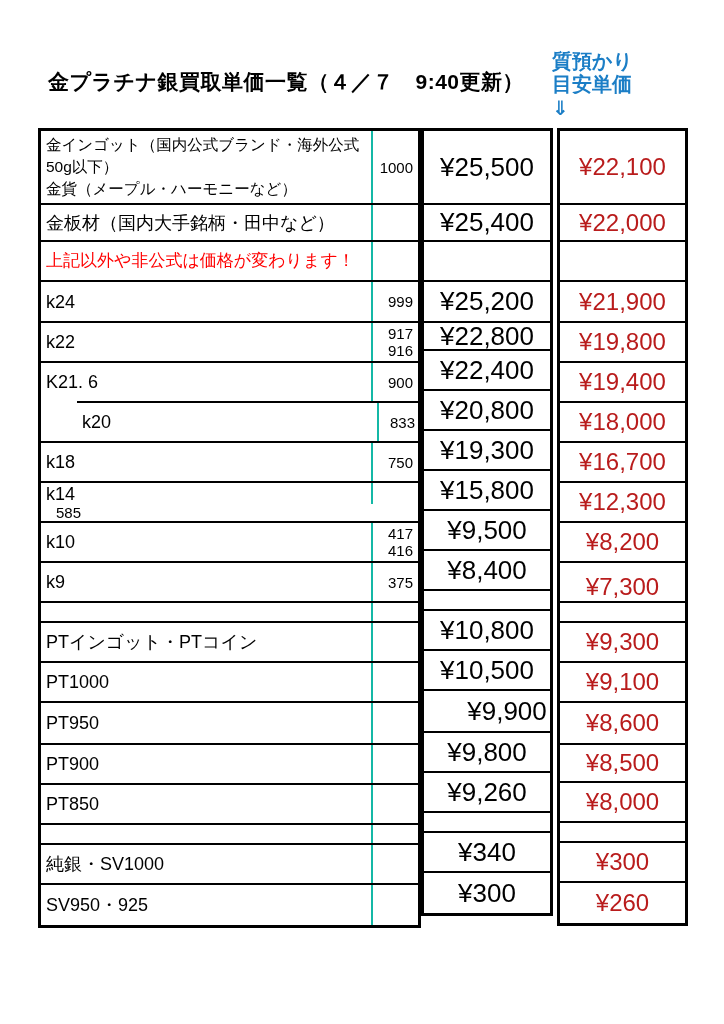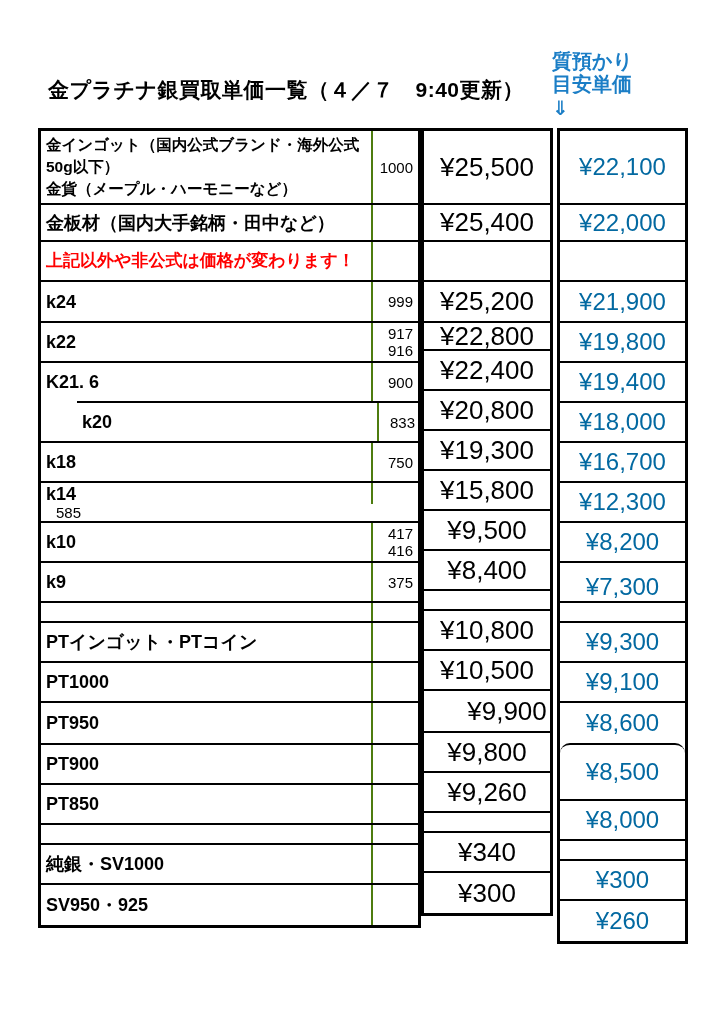--- a/index.html
+++ b/index.html
@@ -2,53 +2,53 @@
 <html><head>
 <meta charset="utf-8">
 <style>
   html,body{margin:0;padding:0;}
   body{
     width:724px;height:1024px;background:#ffffff;position:relative;
     font-family:"Liberation Sans","DejaVu Sans",sans-serif;
     -webkit-font-smoothing:antialiased;
   }
   .page-title{
-    position:absolute;left:48px;top:76px;
+    position:absolute;left:48px;top:68px;
     font-size:21px;font-weight:bold;color:#000;letter-spacing:0.5px;
   }
   .pawn-header{
     position:absolute;left:552px;top:50px;width:140px;text-align:left;
     color:#1b7ec6;font-weight:bold;line-height:23px;font-size:20px;
   }
   .pawn-header .arrow{font-size:20px;line-height:24px;font-weight:bold;}
   .price-table{
     position:absolute;left:38px;top:128px;display:flex;align-items:flex-start;
   }
   .box{border:3px solid #000;box-sizing:border-box;background:#fff;}
   .box-left{width:383px;}
   .box-mid{width:132px;}
   .box-right{width:131px;margin-left:4px;}
   .trow{display:flex;align-items:stretch;box-sizing:border-box;border-top:2px solid #000;}
   .trow.first{border-top:none;}
   .cell{display:flex;align-items:center;box-sizing:border-box;overflow:hidden;}
   .cell-item{
-    width:332px;border-right:2px solid #4d7c0f;padding-left:5px;
-    font-weight:bold;font-size:18px;color:#000;white-space:pre-line;line-height:22px;
+    width:332px;border-right:2px solid #14b8a6;padding-left:5px;
+    font-weight:normal;font-size:18px;color:#000;white-space:pre-line;line-height:22px;
   }
   .cell-item.small{font-size:15.5px;line-height:22px;}
   .cell-item.alert{color:#ff0000;font-size:17px;}
   .cell-purity{
     width:43px;justify-content:flex-end;padding-right:3px;
     font-size:15px;color:#000;white-space:pre-line;line-height:17px;text-align:right;
   }
   .cell-price{
     width:100%;justify-content:center;font-size:26px;color:#000;letter-spacing:0px;
   }
   .cell-pawn{
-    width:100%;justify-content:center;font-size:24px;color:#0369a1;
+    width:100%;justify-content:center;font-size:24px;color:#b91c1c;
   }
 </style>
 </head>
 <body>
 
 <div class="page-title">金プラチナ銀買取単価一覧（４／７　9:40更新）</div>
 
 <div class="pawn-header">
   <div>質預かり</div>
   <div>目安単価</div>
@@ -242,21 +242,21 @@
       </div>
       <div class="trow" style="height: 40px;">
         <div class="cell cell-pawn">¥9,300</div>
       </div>
       <div class="trow" style="height: 40px;">
         <div class="cell cell-pawn">¥9,100</div>
       </div>
       <div class="trow" style="height: 42px;">
         <div class="cell cell-pawn">¥8,600</div>
       </div>
-      <div class="trow" style="height: 56px; border-radius: 10px;">
+      <div class="trow" style="height: 38px;">
         <div class="cell cell-pawn">¥8,500</div>
       </div>
       <div class="trow" style="height: 40px;">
         <div class="cell cell-pawn">¥8,000</div>
       </div>
       <div class="trow" style="height: 20px;">
         <div class="cell cell-pawn"></div>
       </div>
       <div class="trow" style="height: 40px;">
         <div class="cell cell-pawn">¥300</div>

